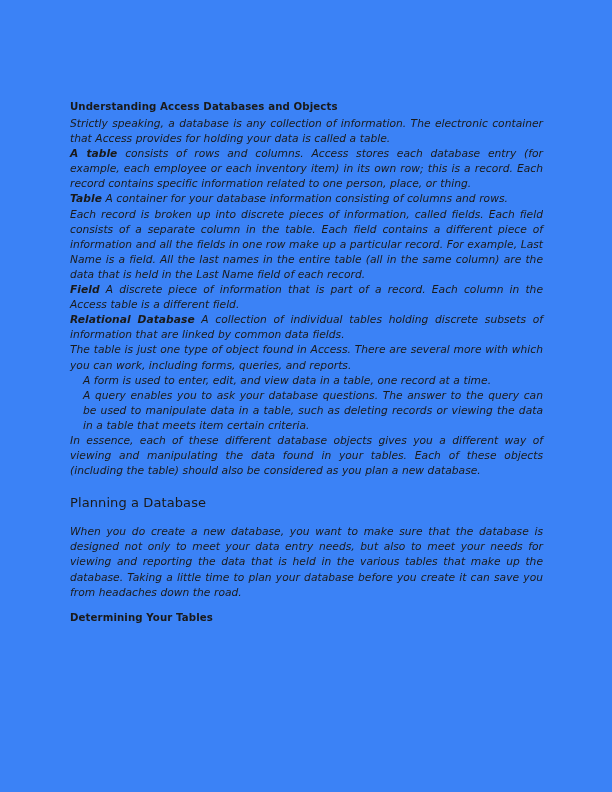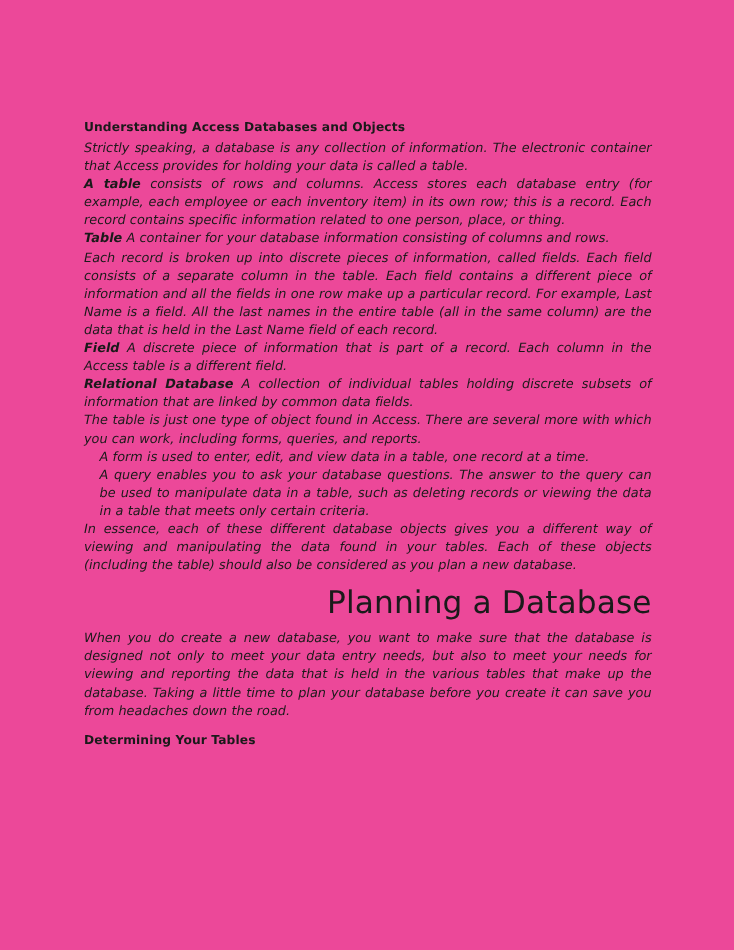--- a/index.html
+++ b/index.html
@@ -13,46 +13,46 @@
     overflow: hidden;
     font-family: "DejaVu Sans", sans-serif;
     color: #1a1a1a;
     -webkit-font-smoothing: antialiased;
   }
 
   .page {
     position: relative;
     width: 612px;
     height: 792px;
-    background: #ec4899;
+    background: #3b82f6;
     box-sizing: border-box;
     padding: 99px 69px 15px 70px;
   }
 
   .doc-body {
     width: 473px;
   }
 
   
   .h-sub {
     font-size: 10.2px;
     font-weight: bold;
     line-height: 15px;
     letter-spacing: 0.1px;
     margin: 0 0 2px 0;
     text-align: left;
   }
 
   .h-main {
-    font-size: 26px;
+    font-size: 13px;
     font-weight: normal;
     line-height: 24px;
     letter-spacing: 0.1px;
     margin: 13px 0 9px 0;
-    text-align: right;
+    text-align: left;
   }
 
   p.para {
     font-size: 10.7px;
     line-height: 15.1px;
     margin: 0;
     text-align: justify;
     text-justify: inter-word;
     letter-spacing: 0.02px;
     word-spacing: 0.1px;
@@ -91,21 +91,21 @@
 
 
     <p class="para"><b>Field</b><span> A discrete piece of information that is part of a record. Each column in the Access table is a different field.</span></p>
 
     <p class="para"><b>Relational Database</b><span> A collection of individual tables holding discrete subsets of information that are linked by common data fields.</span></p>
 
     <p class="para">The table is just one type of object found in Access. There are several more with which you can work, including forms, queries, and reports.</p>
 
     <p class="para indent">A form is used to enter, edit, and view data in a table, one record at a time.</p>
 
-    <p class="para indent">A query enables you to ask your database questions. The answer to the query can be used to manipulate data in a table, such as deleting records or viewing the data in a table that meets only certain criteria.</p>
+    <p class="para indent">A query enables you to ask your database questions. The answer to the query can be used to manipulate data in a table, such as deleting records or viewing the data in a table that meets item certain criteria.</p>
 
 
     <p class="para">In essence, each of these different database objects gives you a different way of viewing and manipulating the data found in your tables. Each of these objects (including the table) should also be considered as you plan a new database.</p>
 
     <div class="h-main">Planning a Database</div>
 
     <p class="para">When you do create a new database, you want to make sure that the database is designed not only to meet your data entry needs, but also to meet your needs for viewing and reporting the data that is held in the various tables that make up the database. Taking a little time to plan your database before you create it can save you from headaches down the road.</p>
 
     <div class="spacer-md"></div>
 

